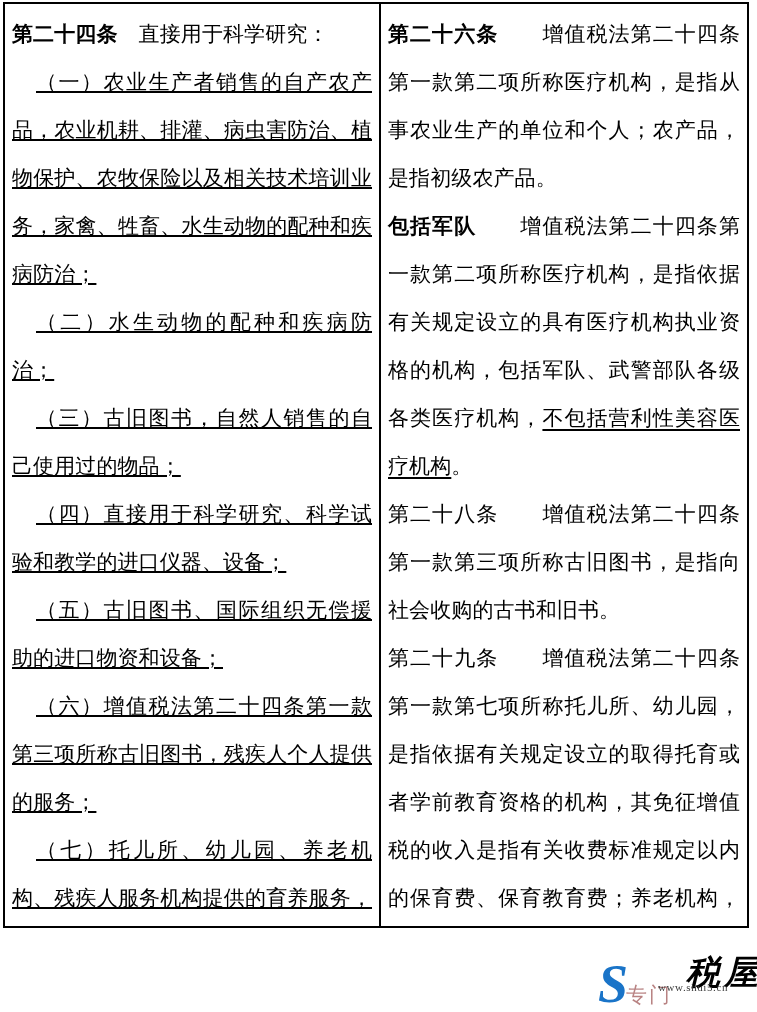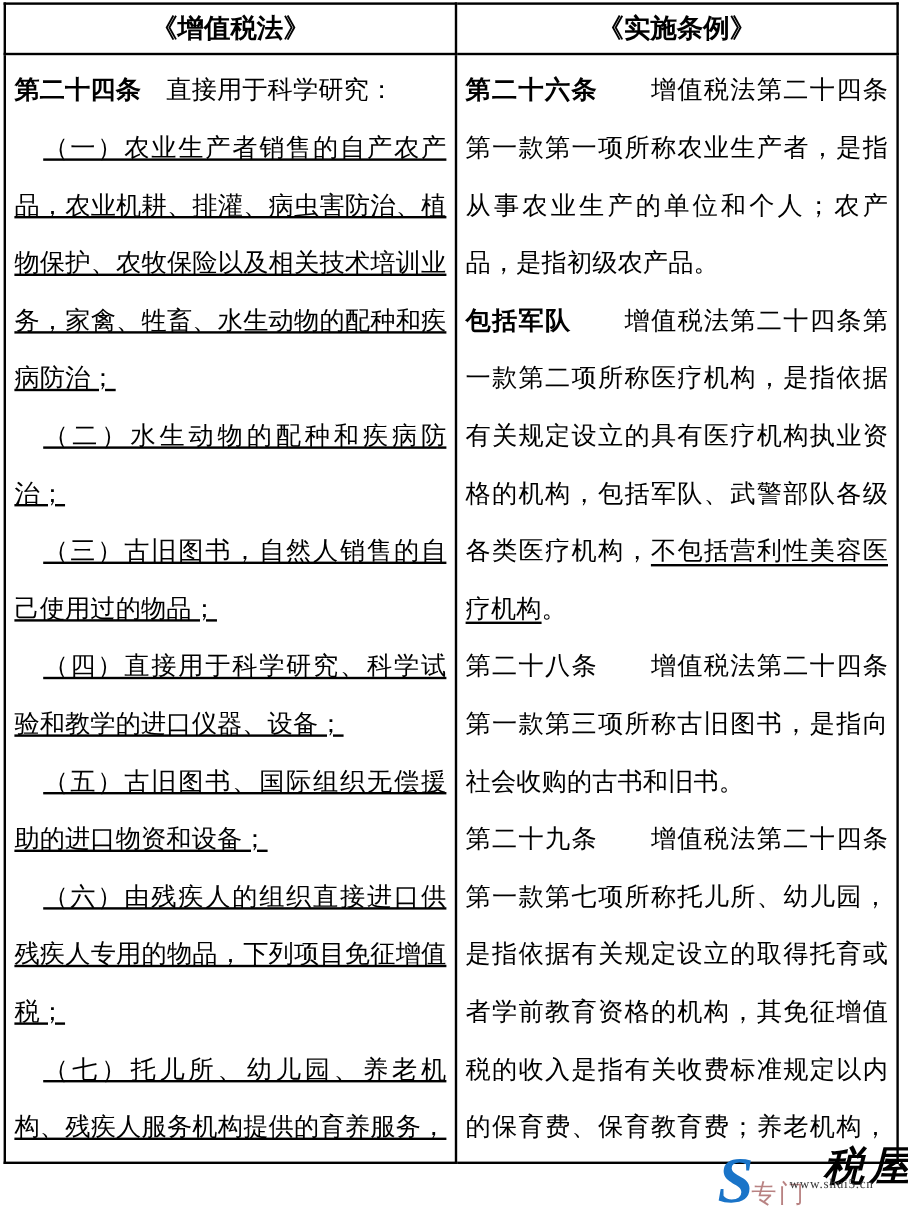--- a/index.html
+++ b/index.html
@@ -148,59 +148,51 @@
 <body>
 
 <div id="page">
 
   <table class="law-table">
     <colgroup>
         <col class="c1">
         <col class="c2">
       </colgroup>
     <tbody>
-      <tr>
-        <td class="hdr-cell">
-          <div class="hdr-title">《增值税法》</div>
-        </td>
-        <td class="hdr-cell">
-          <div class="hdr-title">《实施条例》</div>
-        </td>
-      </tr>
 
       <tr>
 
         <td class="body-cell">
           <div class="cell-inner">
 
             <p class="para"><span class="art-no">第二十四条</span><span>　直接用于科学研究：</span></p>
 
             <p class="para indent">（一）农业生产者销售的自产农产品，农业机耕、排灌、病虫害防治、植物保护、农牧保险以及相关技术培训业务，家禽、牲畜、水生动物的配种和疾病防治；</p>
 
             <p class="para indent">（二）水生动物的配种和疾病防治；</p>
 
             <p class="para indent">（三）古旧图书，自然人销售的自己使用过的物品；</p>
 
             <p class="para indent">（四）直接用于科学研究、科学试验和教学的进口仪器、设备；</p>
 
             <p class="para indent">（五）古旧图书、国际组织无偿援助的进口物资和设备；</p>
 
-            <p class="para indent">（六）由残疾人的组织直接进口供残疾人专用的物品，下列项目免征增值税；</p>
+            <p class="para indent">（六）增值税法第二十四条第一款第三项所称古旧图书，残疾人个人提供的服务；</p>
 
             <p class="para indent">（七）托儿所、幼儿园、养老机构、残疾人服务机构提供的育养服务，婚姻介绍服务，殡葬服务；</p>
 
             <p class="para indent">（八）学校提供的学历教育服务，学生勤工俭学提供的服务；</p>
 
           </div>
         </td>
 
         <td class="body-cell">
           <div class="cell-inner">
 
-            <p class="para"><span class="art-no">第二十六条</span><span>　　增值税法第二十四条第一款第一项所称农业生产者，是指从事农业生产的单位和个人；农产品，是指初级农产品。</span></p>
+            <p class="para"><span class="art-no">第二十六条</span><span>　　增值税法第二十四条第一款第二项所称医疗机构，是指从事农业生产的单位和个人；农产品，是指初级农产品。</span></p>
 
             <p class="para"><span class="art-no">包括军队</span><span>　　增值税法第二十四条第一款第二项所称医疗机构，是指依据有关规定设立的具有医疗机构执业资格的机构，包括军队、武警部队各级各类医疗机构，</span><span class="ul">不包括营利性美容医疗机构</span><span>。</span></p>
 
             <p class="para"><span class="art-no-plain">第二十八条</span><span>　　增值税法第二十四条第一款第三项所称古旧图书，是指向社会收购的古书和旧书。</span></p>
 
             <p class="para"><span class="art-no-plain">第二十九条</span><span>　　增值税法第二十四条第一款第七项所称托儿所、幼儿园，是指依据有关规定设立的取得托育或者学前教育资格的机构，其免征增值税的收入是指有关收费标准规定以内的保育费、保育教育费；养老机构，是指依据有关规定设立的为老年人提供集中住宿和照料护理服务的各类养老机构；残疾人服务机构，是指依据有关规定设立的</span></p>
 
           </div>
         </td>
       </tr>

